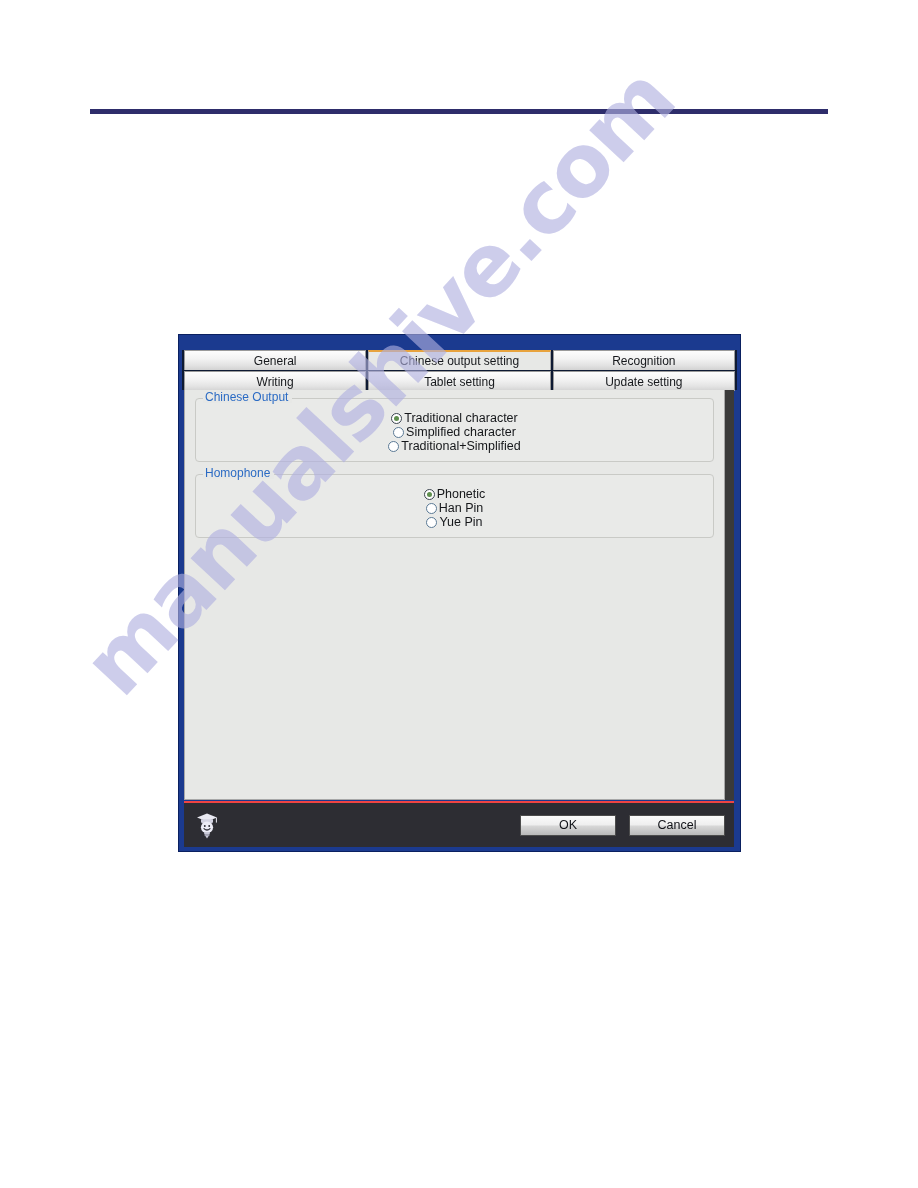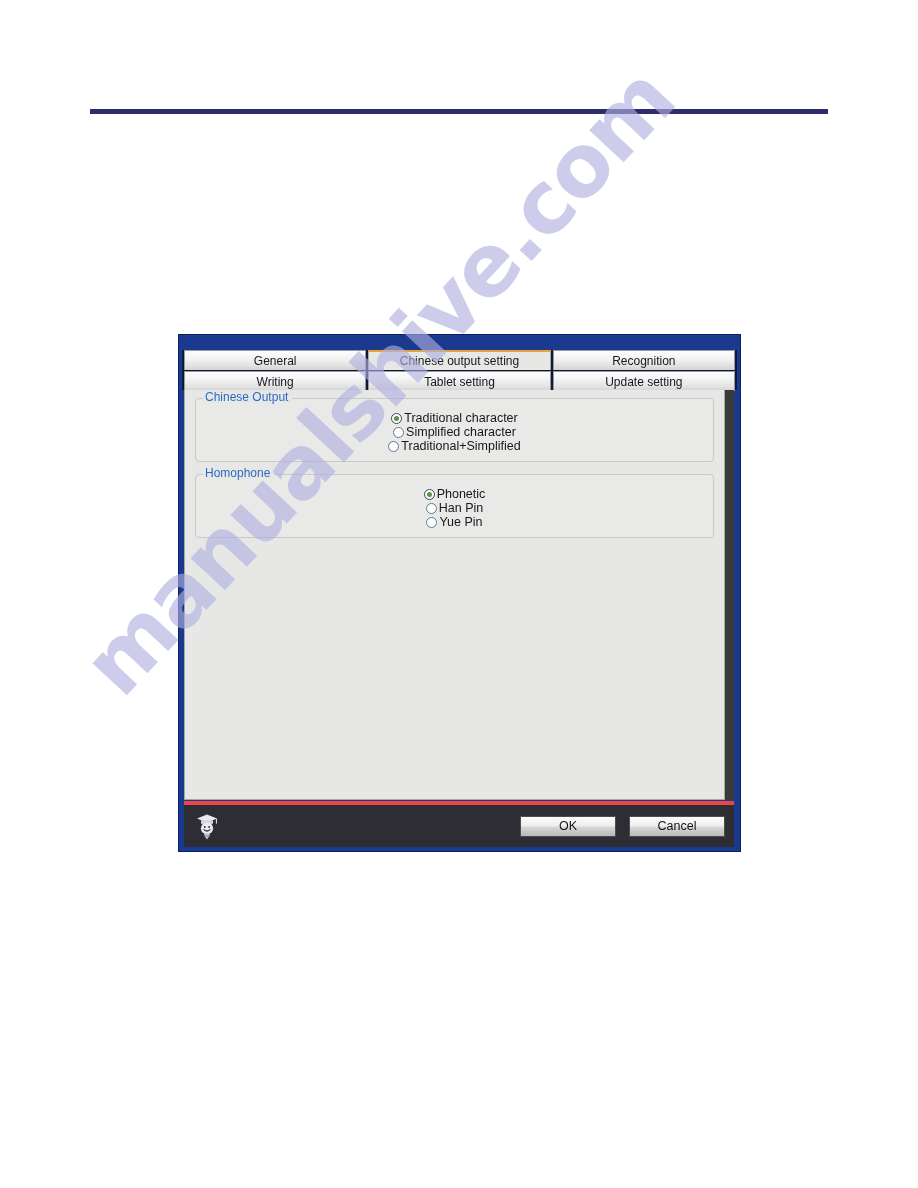--- a/index.html
+++ b/index.html
@@ -230,21 +230,21 @@
   }
 
   
   .footer {
     position: absolute;
     left: 2px;
     right: 3px;
     bottom: 1px;
     height: 46px;
     background: #2d2d33;
-    border-top: 4px solid #ef4444;
+    border-top: 2px solid #ef4444;
     display: flex;
     align-items: center;
     box-sizing: border-box;
     padding: 0 9px;
   }
   .mascot-icon {
     width: 24px;
     height: 28px;
     flex: 0 0 auto;
     margin-left: 2px;

